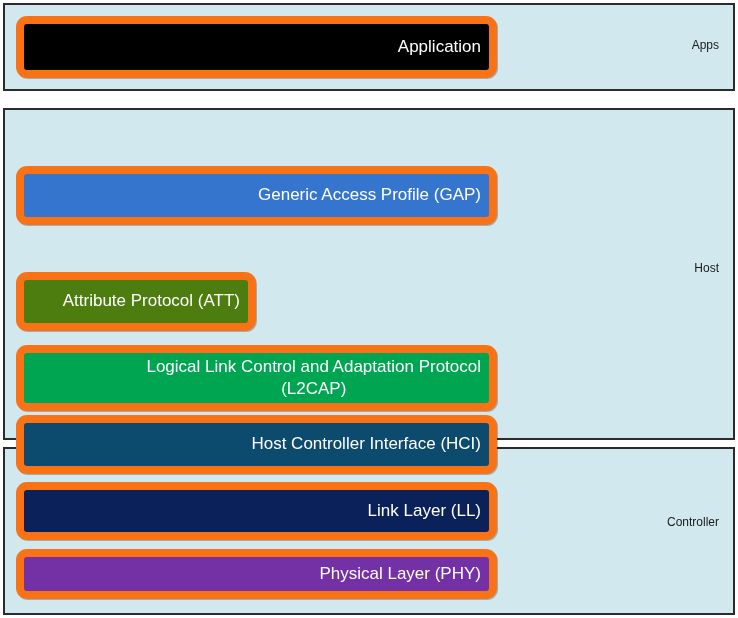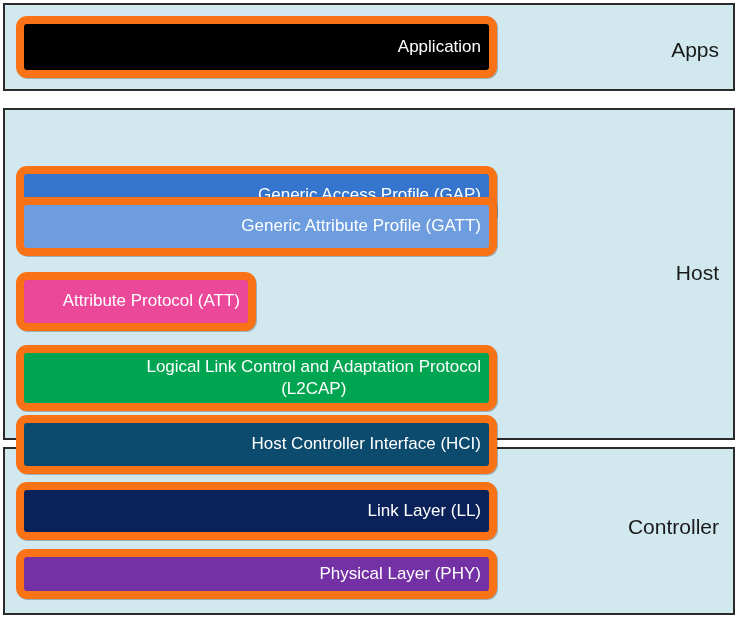--- a/index.html
+++ b/index.html
@@ -26,21 +26,21 @@
   .panel {
     position: absolute;
     box-sizing: border-box;
     background: #d1e8ee;
     border: 2px solid #2b2b2b;
   }
 
   .panel-label {
     position: absolute;
     right: 14px;
-    font-size: 21px;
+    font-size: 12px;
     color: #1a1a1a;
     line-height: 1;
     white-space: nowrap;
   }
 
   
   .layer {
     position: absolute;
     box-sizing: border-box;
     border: 8px solid #f97316;
@@ -76,25 +76,22 @@
   </div>
 
   <div class="panel" style="left:3px; top:108px; width:732px; height:332px;">
     <div class="panel-label" style="top:152px;">Host</div>
   </div>
 
   <div class="layer" style="left:16px; top:122px; width:481px; height:59px; background:#3575ce;margin-top:44px;">
     <span class="layer-text">Generic Access Profile (GAP)</span>
   </div>
 
-  <div class="layer" style="left:16px; top:197px; width:481px; height:59px; background:#6d9ddf;">
-    <span class="layer-text">Generic Attribute Profile (GATT)</span>
-  </div>
 
-  <div class="layer" style="left:16px; top:272px; width:240px; height:59px; background:#ec4899;">
+  <div class="layer" style="left:16px; top:272px; width:240px; height:59px; background:#4d7c0f;">
     <span class="layer-text">Attribute Protocol (ATT)</span>
   </div>
 
 
   <div class="layer" style="left:16px; top:345px; width:481px; height:66px; background:#00a551;">
     <span class="layer-text">Logical Link Control and Adaptation Protocol
 (L2CAP)</span>
   </div>
 
   <div class="panel" style="left:3px; top:447px; width:732px; height:168px;">

